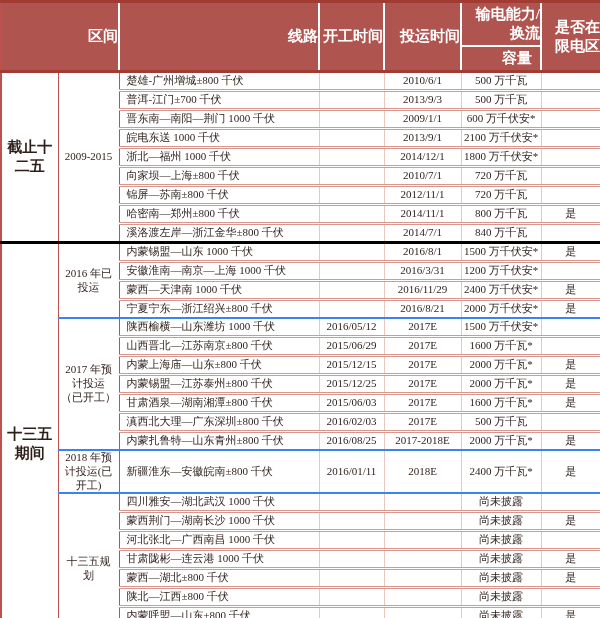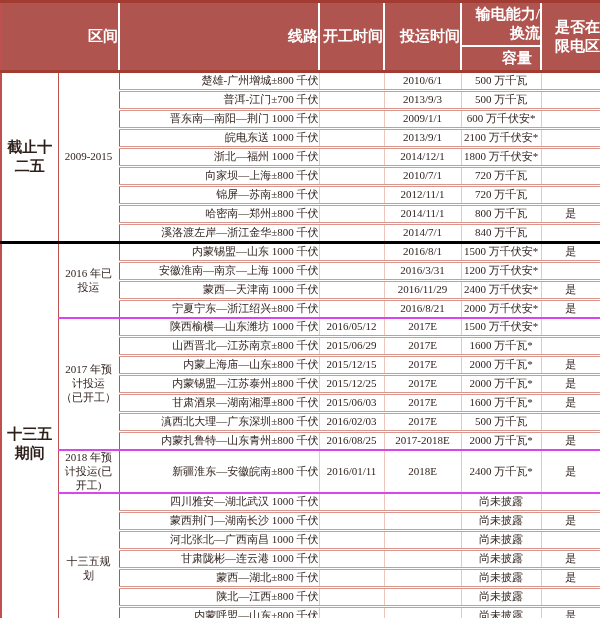--- a/index.html
+++ b/index.html
@@ -9,30 +9,30 @@
   
   thead th{background:#b05450;color:#ffffff;font-weight:bold;font-size:15px;height:31px;
            text-align:right;vertical-align:middle;padding:0;
            border-top:3px solid #a23c33;border-bottom:3px solid #a23c33;}
   thead th.wsep{border-left:2px solid #ffffff;}
   .cap1{border-bottom:2px solid #ffffff;padding:2px 0;}
   .cap2{padding:2px 8px;}
   
   td{padding:0;font-size:11px;color:#2c1e19;height:16px;line-height:1.25;
      text-align:center;vertical-align:middle;white-space:nowrap;}
-  td.line{text-align:right;padding-left:7px;border-left:1.5px solid #c0504d;}
+  td.line{text-align:left;padding-left:7px;border-left:1.5px solid #c0504d;}
   td.era{font-weight:bold;font-size:15px;border-right:1.5px solid #c0504d;}
   td.sub{border-right:0;}
   td.start,td.op,td.cap,td.line{border-right:1px solid #ecc6bd;}
   .pre{white-space:pre-line;}
   
   tbody tr td{border-top:3px double #d9968c;}
   tbody tr.first td{border-top:none;}
   tbody tr.era-sep td{border-top:3px solid #000000;}
-  tbody tr.sub-sep td{border-top:2px solid #d946ef;margin-top:16px;}
+  tbody tr.sub-sep td{border-top:2px solid #3b82f6;margin-top:16px;}
   tbody tr.tall td{height:40px;}
 </style>
 </head>
 <body>
 
 <table>
   <colgroup>
     <col style="width:57px">
       <col style="width:61px">
       <col style="width:200px">

